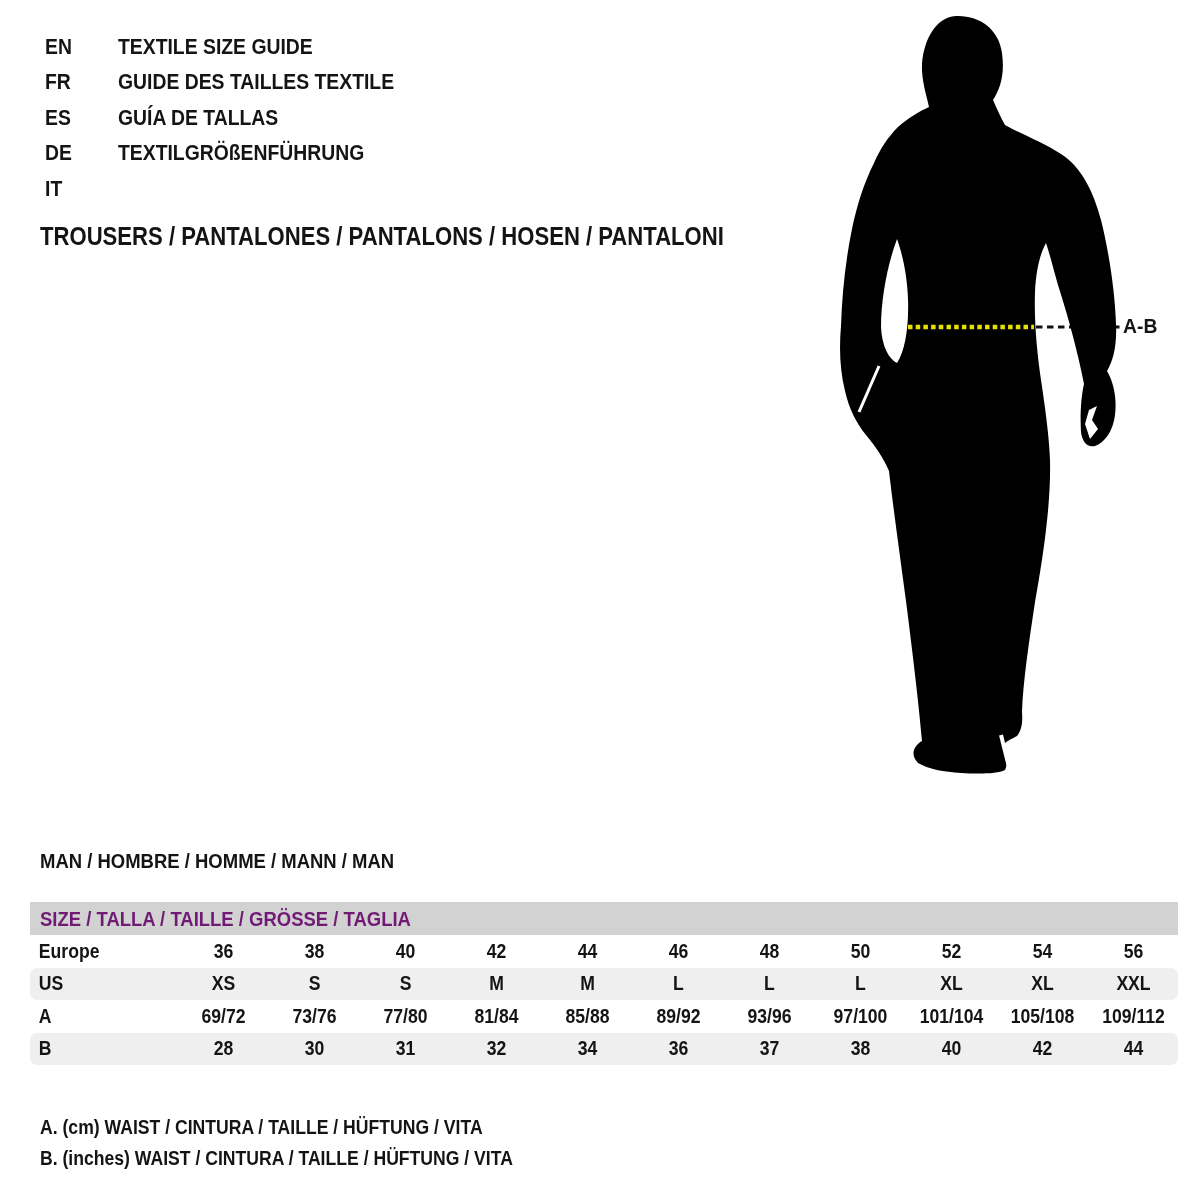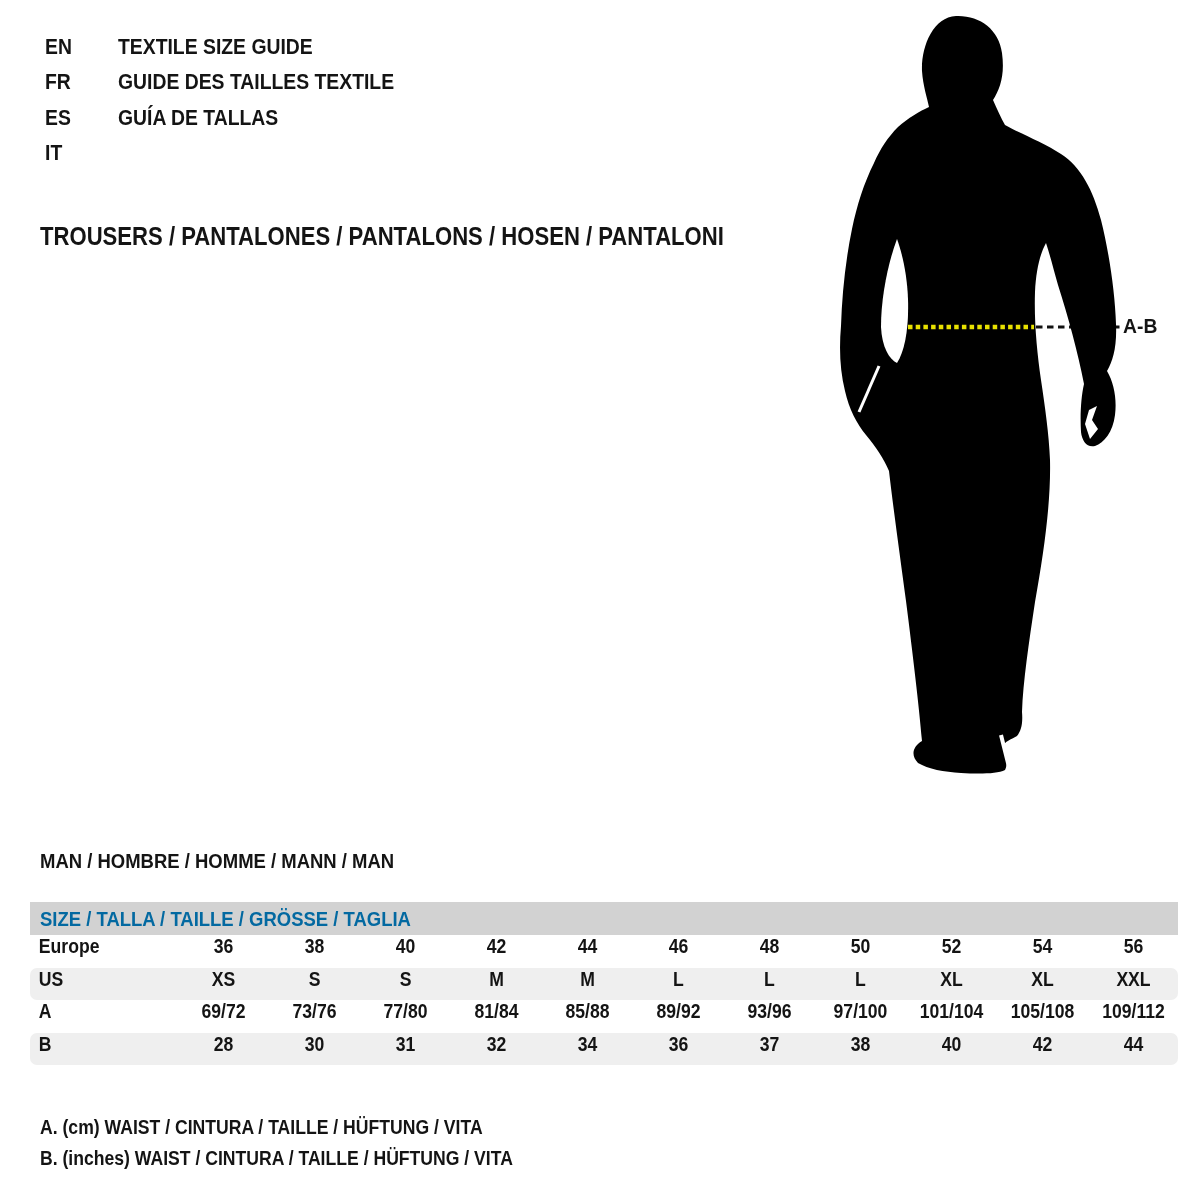--- a/index.html
+++ b/index.html
@@ -16,23 +16,23 @@
   .lang-code span,.lang-title span{display:inline-block;}
   
   .garment-heading{position:absolute;left:40px;top:221px;font-size:26px;transform:scaleX(0.85);transform-origin:0 50%;white-space:nowrap;line-height:30px;}
   
   .fig-svg{position:absolute;left:820px;top:0px;width:380px;height:800px;}
   .ab-label{position:absolute;left:1123px;top:314px;font-size:21px;line-height:24px;transform:scaleX(0.92);transform-origin:0 50%;}
   
   .man-heading{position:absolute;left:40px;top:849px;font-size:21px;line-height:24px;}
   
   .table{position:absolute;left:30px;top:902px;width:1148px;}
-  .thead{height:33px;line-height:33px;background:#d2d2d2;color:#0369a1;font-size:21px;padding-left:10px;box-sizing:border-box;}
+  .thead{height:33px;line-height:33px;background:#d2d2d2;color:#701a75;font-size:21px;padding-left:10px;box-sizing:border-box;}
   .thead .cnd{display:inline-block;}
-  .trow{display:flex;height:32.5px;font-size:20px;}
+  .trow{display:flex;align-items:center;height:32.5px;font-size:20px;}
   .trow.alt{background:#efefef;border-radius:7px;}
   .tlabel{flex:0 0 148px;width:148px;padding-left:10px;box-sizing:border-box;transform:scaleX(0.88);transform-origin:0 50%;white-space:nowrap;}
   .tcell{flex:0 0 91px;width:91px;text-align:center;transform:scaleX(0.88);transform-origin:50% 50%;white-space:nowrap;}
   
   .note{position:absolute;left:40px;font-size:20px;line-height:24px;}
   .note-a{top:1115px;}
   .note-b{top:1146px;}
 </style>
 </head>
 <body>
@@ -44,20 +44,24 @@
       <span class="lang-code"><span class="cnd">EN</span></span>
       <span class="lang-title"><span class="cnd">TEXTILE SIZE GUIDE</span></span>
     </div>
     <div class="lang-row">
       <span class="lang-code"><span class="cnd">FR</span></span>
       <span class="lang-title"><span class="cnd">GUIDE DES TAILLES TEXTILE</span></span>
     </div>
     <div class="lang-row">
       <span class="lang-code"><span class="cnd">ES</span></span>
       <span class="lang-title"><span class="cnd">GUÍA DE TALLAS</span></span>
+    </div>
+    <div class="lang-row">
+      <span class="lang-code"><span class="cnd">DE</span></span>
+      <span class="lang-title"><span class="cnd">TEXTILGRÖßENFÜHRUNG</span></span>
     </div>
     <div class="lang-row">
       <span class="lang-code"><span class="cnd">IT</span></span>
     </div>
   </div>
 
   <div class="garment-heading">TROUSERS / PANTALONES / PANTALONS / HOSEN / PANTALONI</div>
 
   <svg class="fig-svg" viewBox="820 0 380 800" xmlns="http://www.w3.org/2000/svg" aria-hidden="true">
 

